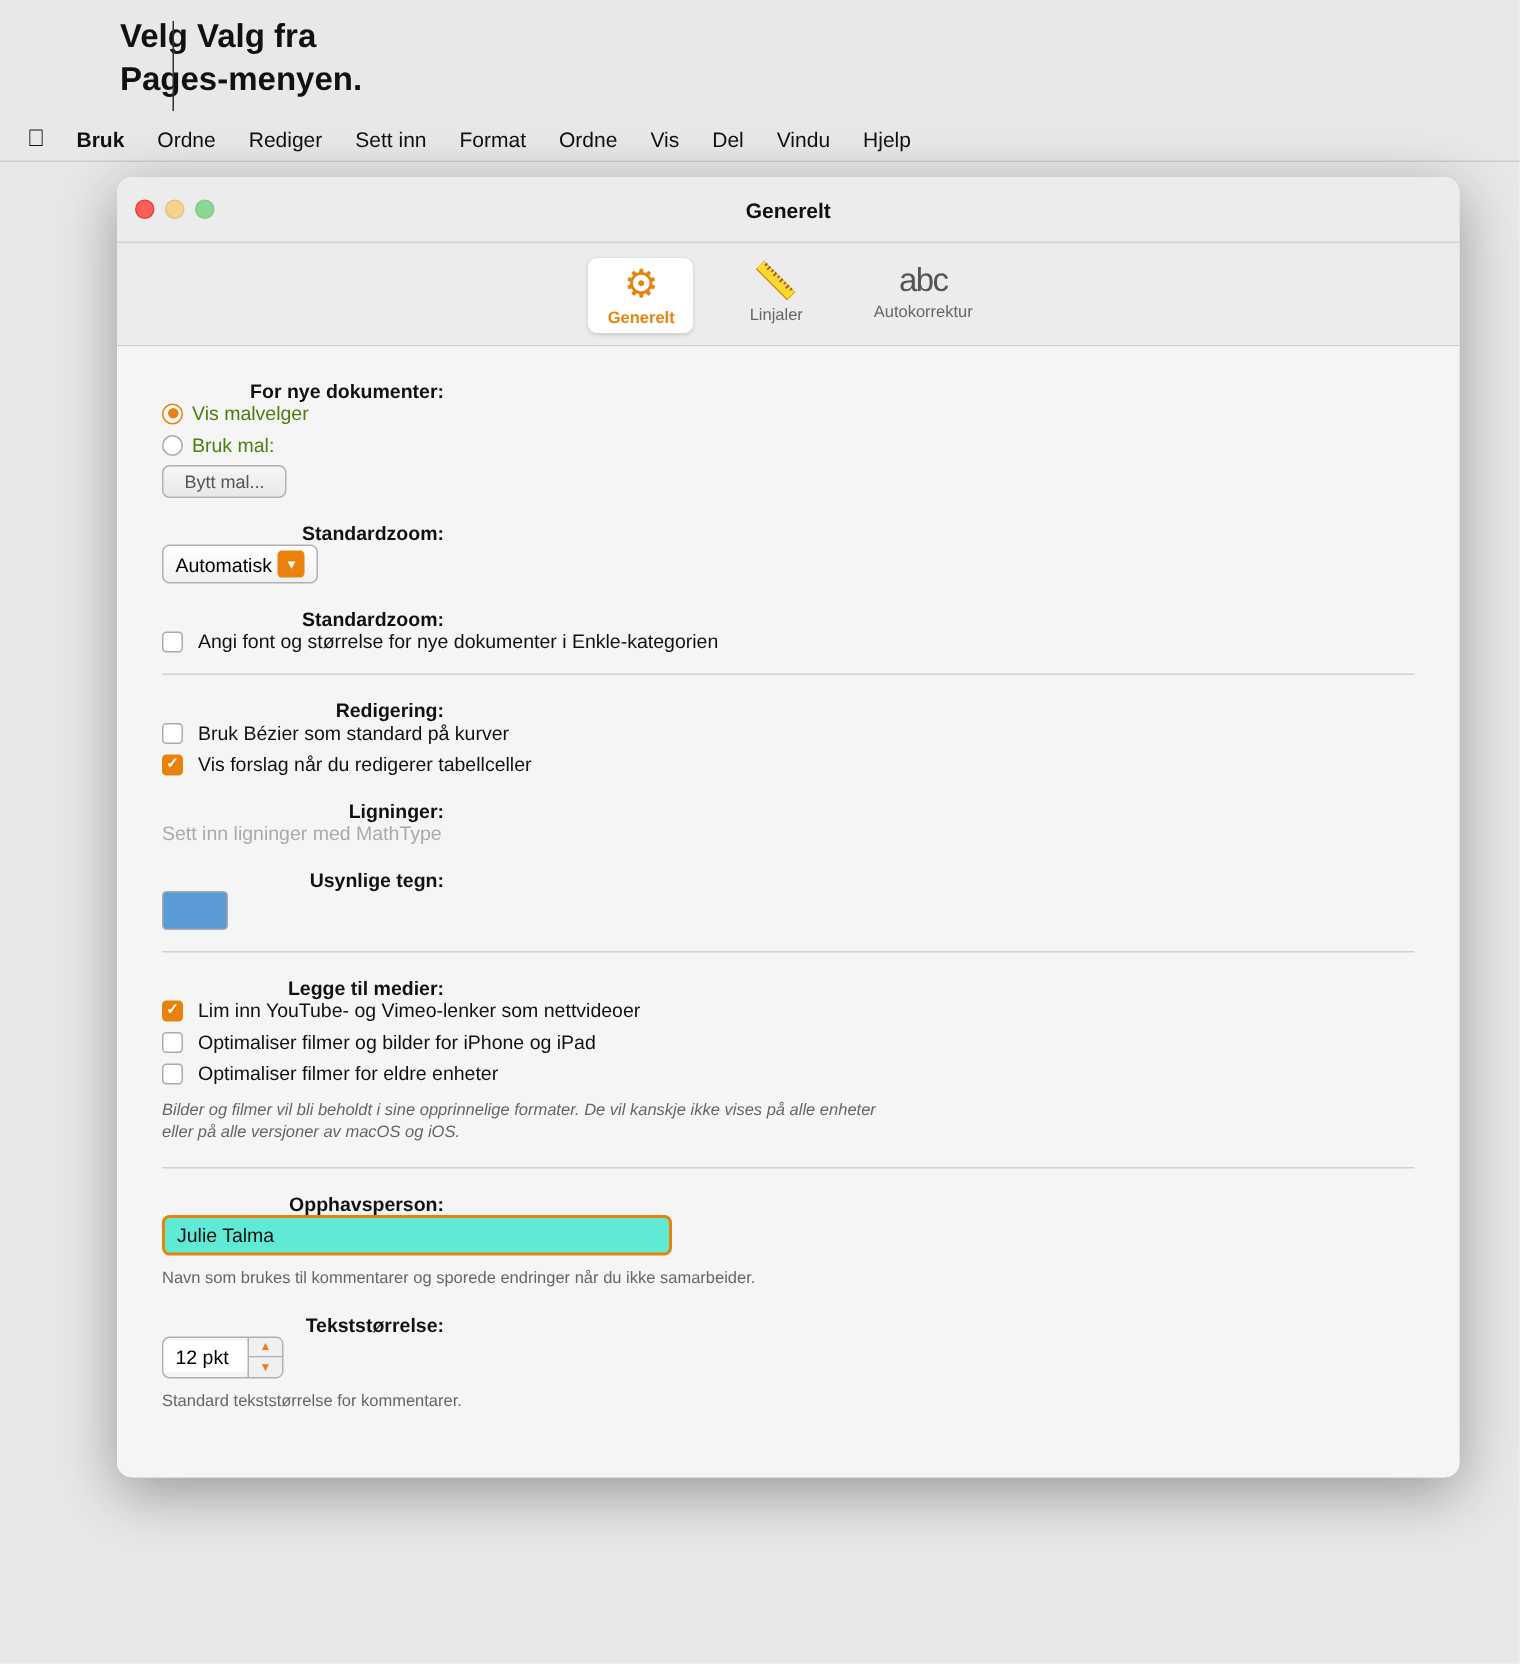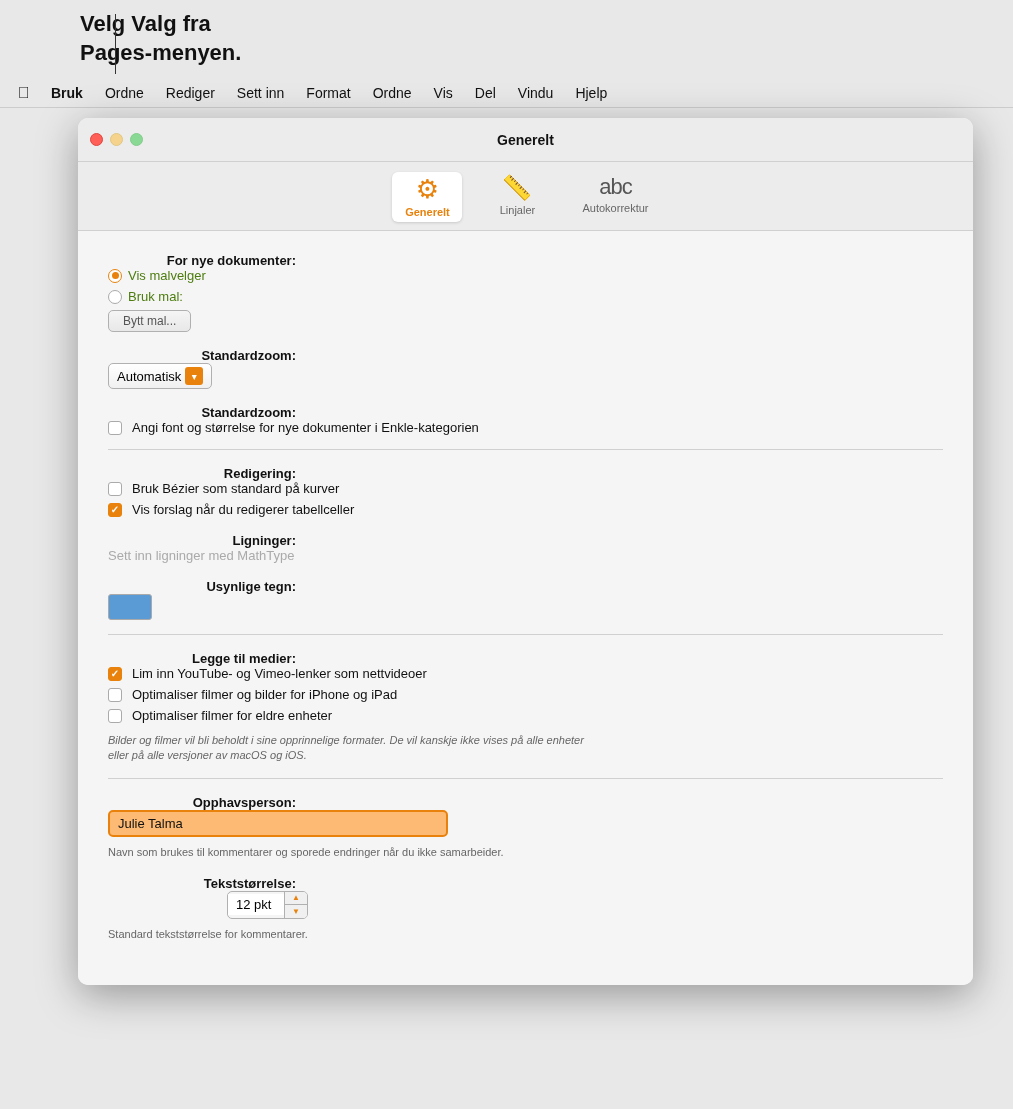--- a/index.html
+++ b/index.html
@@ -288,41 +288,40 @@
       color: #aaa;
       font-size: 13px;
     }
 
     
     .text-input {
       border: 2px solid #e8820c;
       border-radius: 5px;
       padding: 4px 8px;
       font-size: 13px;
-      background: #fdba74;
+      background: #5eead4;
       color: #111;
       width: 340px;
       outline: none;
     }
 
     
     .sub-label {
       font-size: 11px;
       color: #666;
       margin-top: 2px;
       max-width: 420px;
       line-height: 1.35;
     }
 
     
     .stepper-row {
       display: flex;
       align-items: center;
       gap: 4px;
-      justify-content: flex-end;
     }
     .stepper-combined {
       display: flex;
       align-items: center;
       border: 1px solid #b0b0b0;
       border-radius: 5px;
       overflow: hidden;
     }
     .stepper-combined-input {
       border: none;

